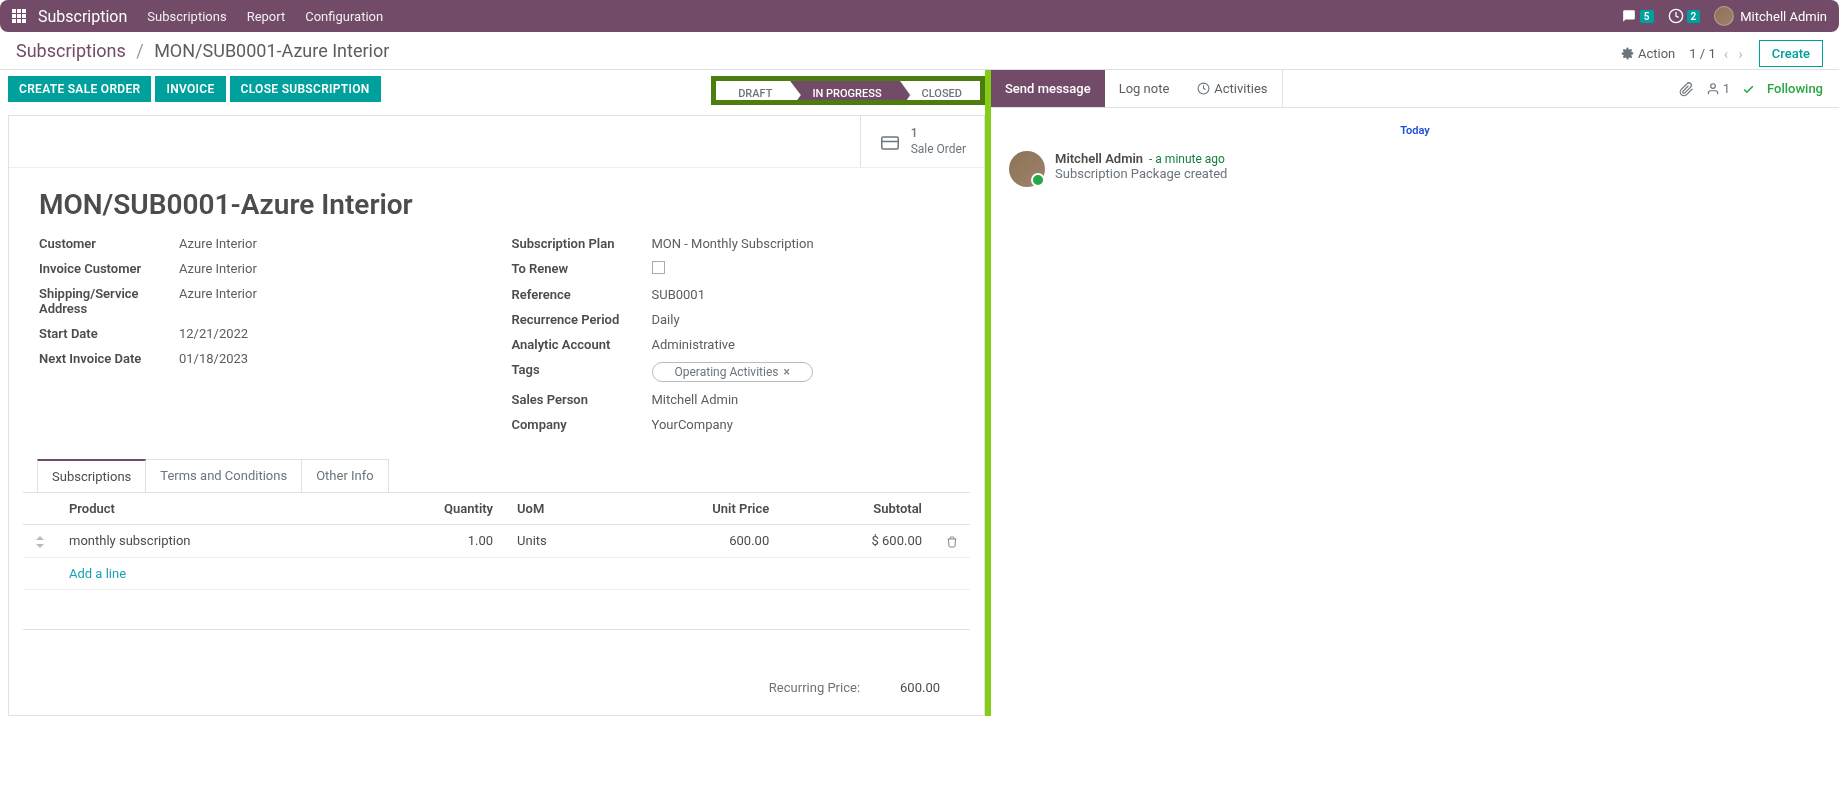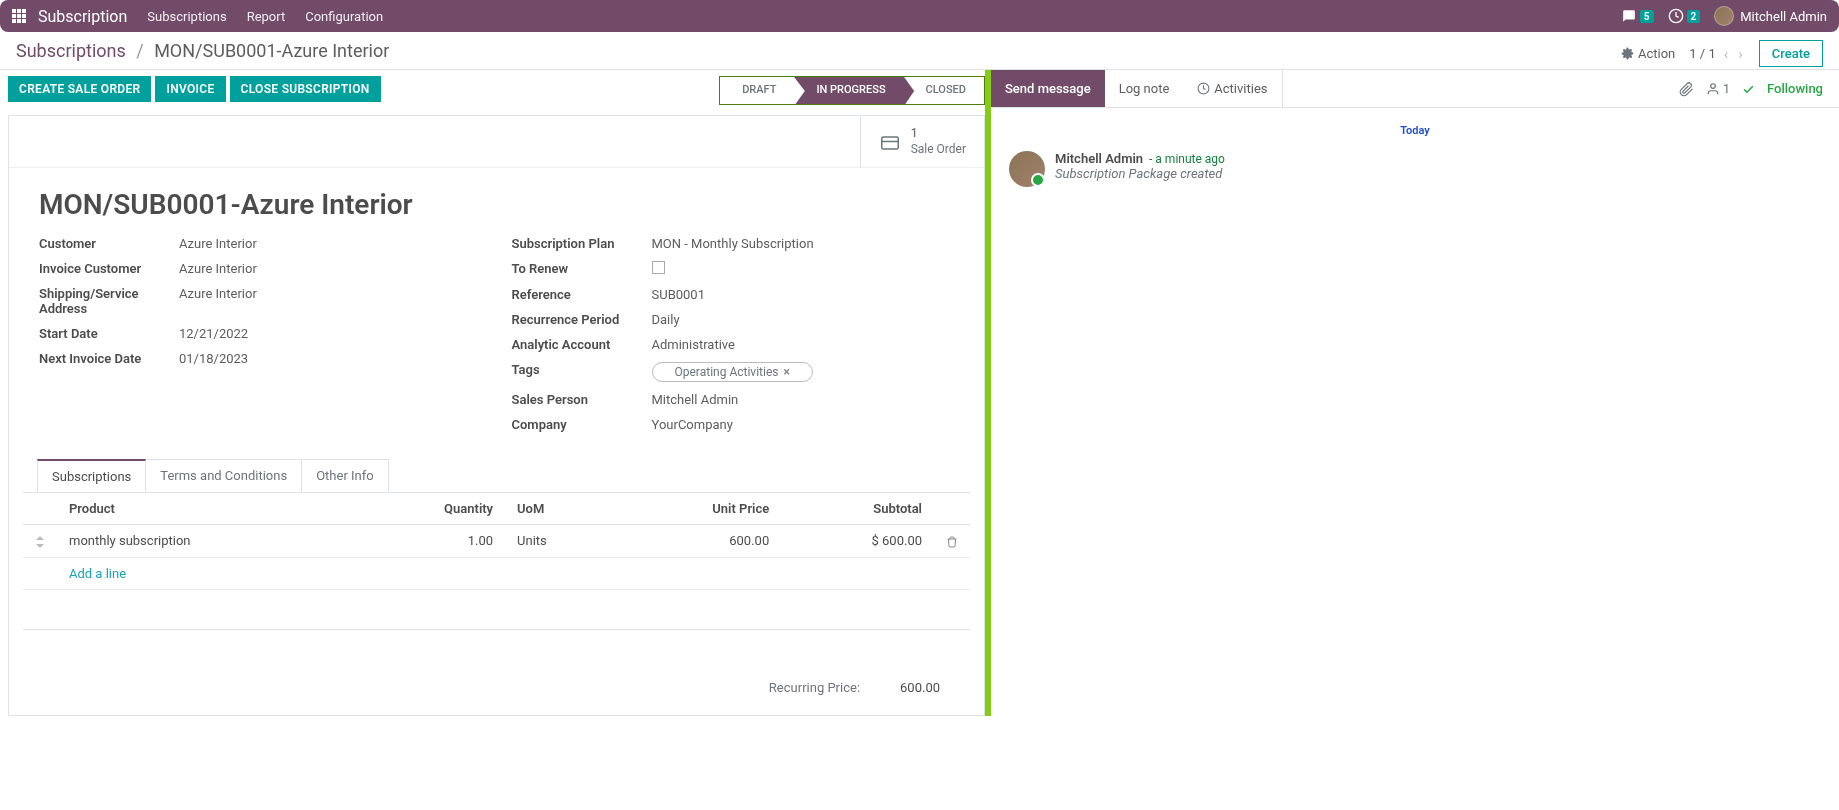--- a/index.html
+++ b/index.html
@@ -24,21 +24,21 @@
 .cp-action { cursor:pointer; display:flex; align-items:center; gap:4px; }
 .pager { display:flex; align-items:center; gap:6px; }
 .pager-arrow { cursor:pointer; color:#bbb; font-size:15px; padding:0 2px; }
 .create-btn { border:1px solid #00A09D; color:#00A09D; background:#fff; padding:5px 12px; font-size:13px; cursor:pointer; font-weight:500; }
 
 .content-wrap { display:flex; }
 .main-col { flex:0 0 985px; padding:0 0 0 8px; }
 .action-bar { display:flex; align-items:flex-start; padding:6px 0 10px 0; }
 .action-buttons { display:flex; gap:4px; }
 .action-btn { background:#00A09D; color:#fff; border:none; padding:6px 11px; font-size:12px; font-weight:600; cursor:pointer; letter-spacing:0.3px; }
-.status-bar { margin-left:auto; display:flex; border:1px solid #4d7c0f; height:29px; overflow:hidden; }
+.status-bar { margin-left:auto; display:flex; border:5px solid #4d7c0f; height:29px; overflow:hidden; }
 .status-step { padding:6px 18px 6px 22px; font-size:11px; font-weight:500; color:#6c757d; position:relative; background:#fff; }
 .status-step.active { background:#714B67; color:#fff; }
 .status-step::after { content:""; position:absolute; right:-10px; top:0; border-left:10px solid #fff; border-top:14px solid transparent; border-bottom:15px solid transparent; z-index:2; }
 .status-step.active::after { border-left-color:#714B67; }
 .status-step::before { content:""; position:absolute; right:-11px; top:0; border-left:11px solid #dee2e6; border-top:14px solid transparent; border-bottom:15px solid transparent; z-index:1; }
 .status-step:last-child::after, .status-step:last-child::before { display:none; }
 
 .form-sheet { border:1px solid #dee2e6; background:#fff; padding:0 0 20px 0; }
 .stat-buttons { display:flex; justify-content:flex-end; border-bottom:1px solid #eee; }
 .stat-btn { border-left:1px solid #dee2e6; padding:10px 18px; display:flex; align-items:center; gap:10px; cursor:pointer; }
@@ -82,21 +82,21 @@
 .followers { display:flex; align-items:center; gap:3px; color:#6c757d; }
 .chatter-body { padding:10px 18px; }
 .chatter-date { text-align:center; color:#1d4ed8; font-weight:600; font-size:11px; padding:6px 0; }
 .msg { display:flex; gap:10px; padding:8px 0; }
 .msg-avatar { width:36px; height:36px; border-radius:50%; background:linear-gradient(135deg,#8B7355,#A0826D); position:relative; flex-shrink:0; }
 .msg-avatar::after { content:""; position:absolute; bottom:0; right:0; width:10px; height:10px; background:#28a745; border-radius:50%; border:2px solid #fff; }
 .msg-body { flex:1; font-size:13px; }
 .msg-head { display:flex; gap:6px; align-items:baseline; }
 .msg-author { font-weight:600; color:#4c4c4c; }
 .msg-time { color:#15803d; font-size:12px; }
-.msg-text { color:#6c757d;font-style:italic; }
+.msg-text { color:#6c757d; }
 
 svg { display:inline-block; vertical-align:middle; }
 </style>
 </head>
 <body>
 
 <div class="top-nav">
   <div class="apps-icon">
       <span></span>
       <span></span>

